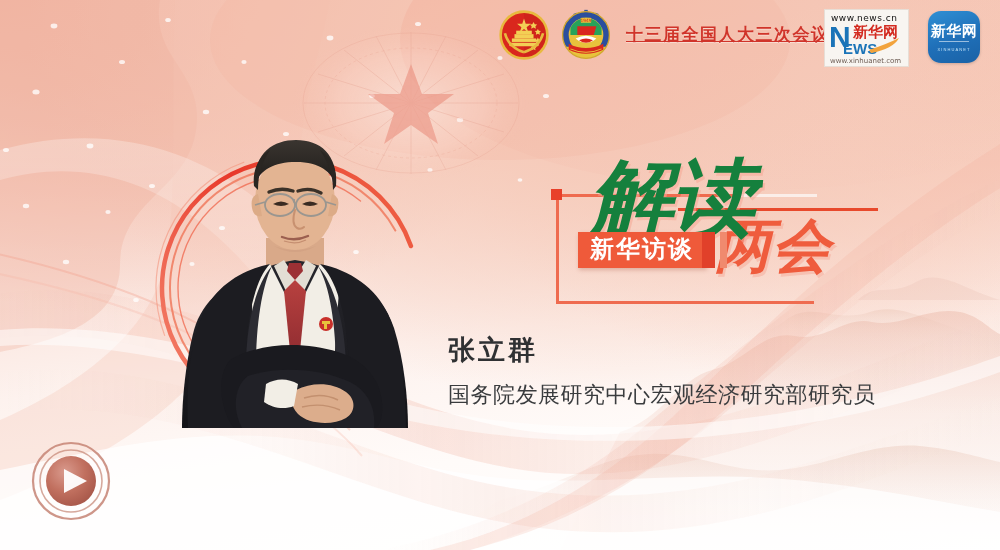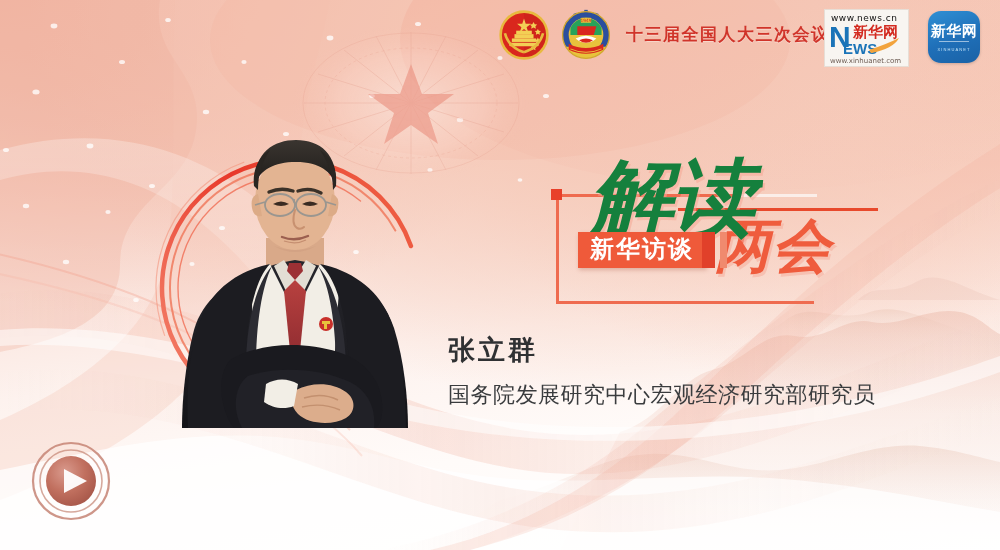--- a/index.html
+++ b/index.html
@@ -48,20 +48,21 @@
     margin-left:4px;
   }
   .header-line{
     color:#d0342a;
     font-size:17px;
     font-weight:bold;
     letter-spacing:1.5px;
     line-height:22px;
     white-space:nowrap;
     text-shadow:0 1px 0 rgba(255,255,255,.35);
+    text-decoration:underline;
   }
 
   .logo-newscn{
     position:absolute;left:824px;top:9px;
     width:83px;height:56px;
     background:#15803d;
     border:1px solid #e7ded6;
     overflow:hidden;
   }
   .logo-xinhua-app{

